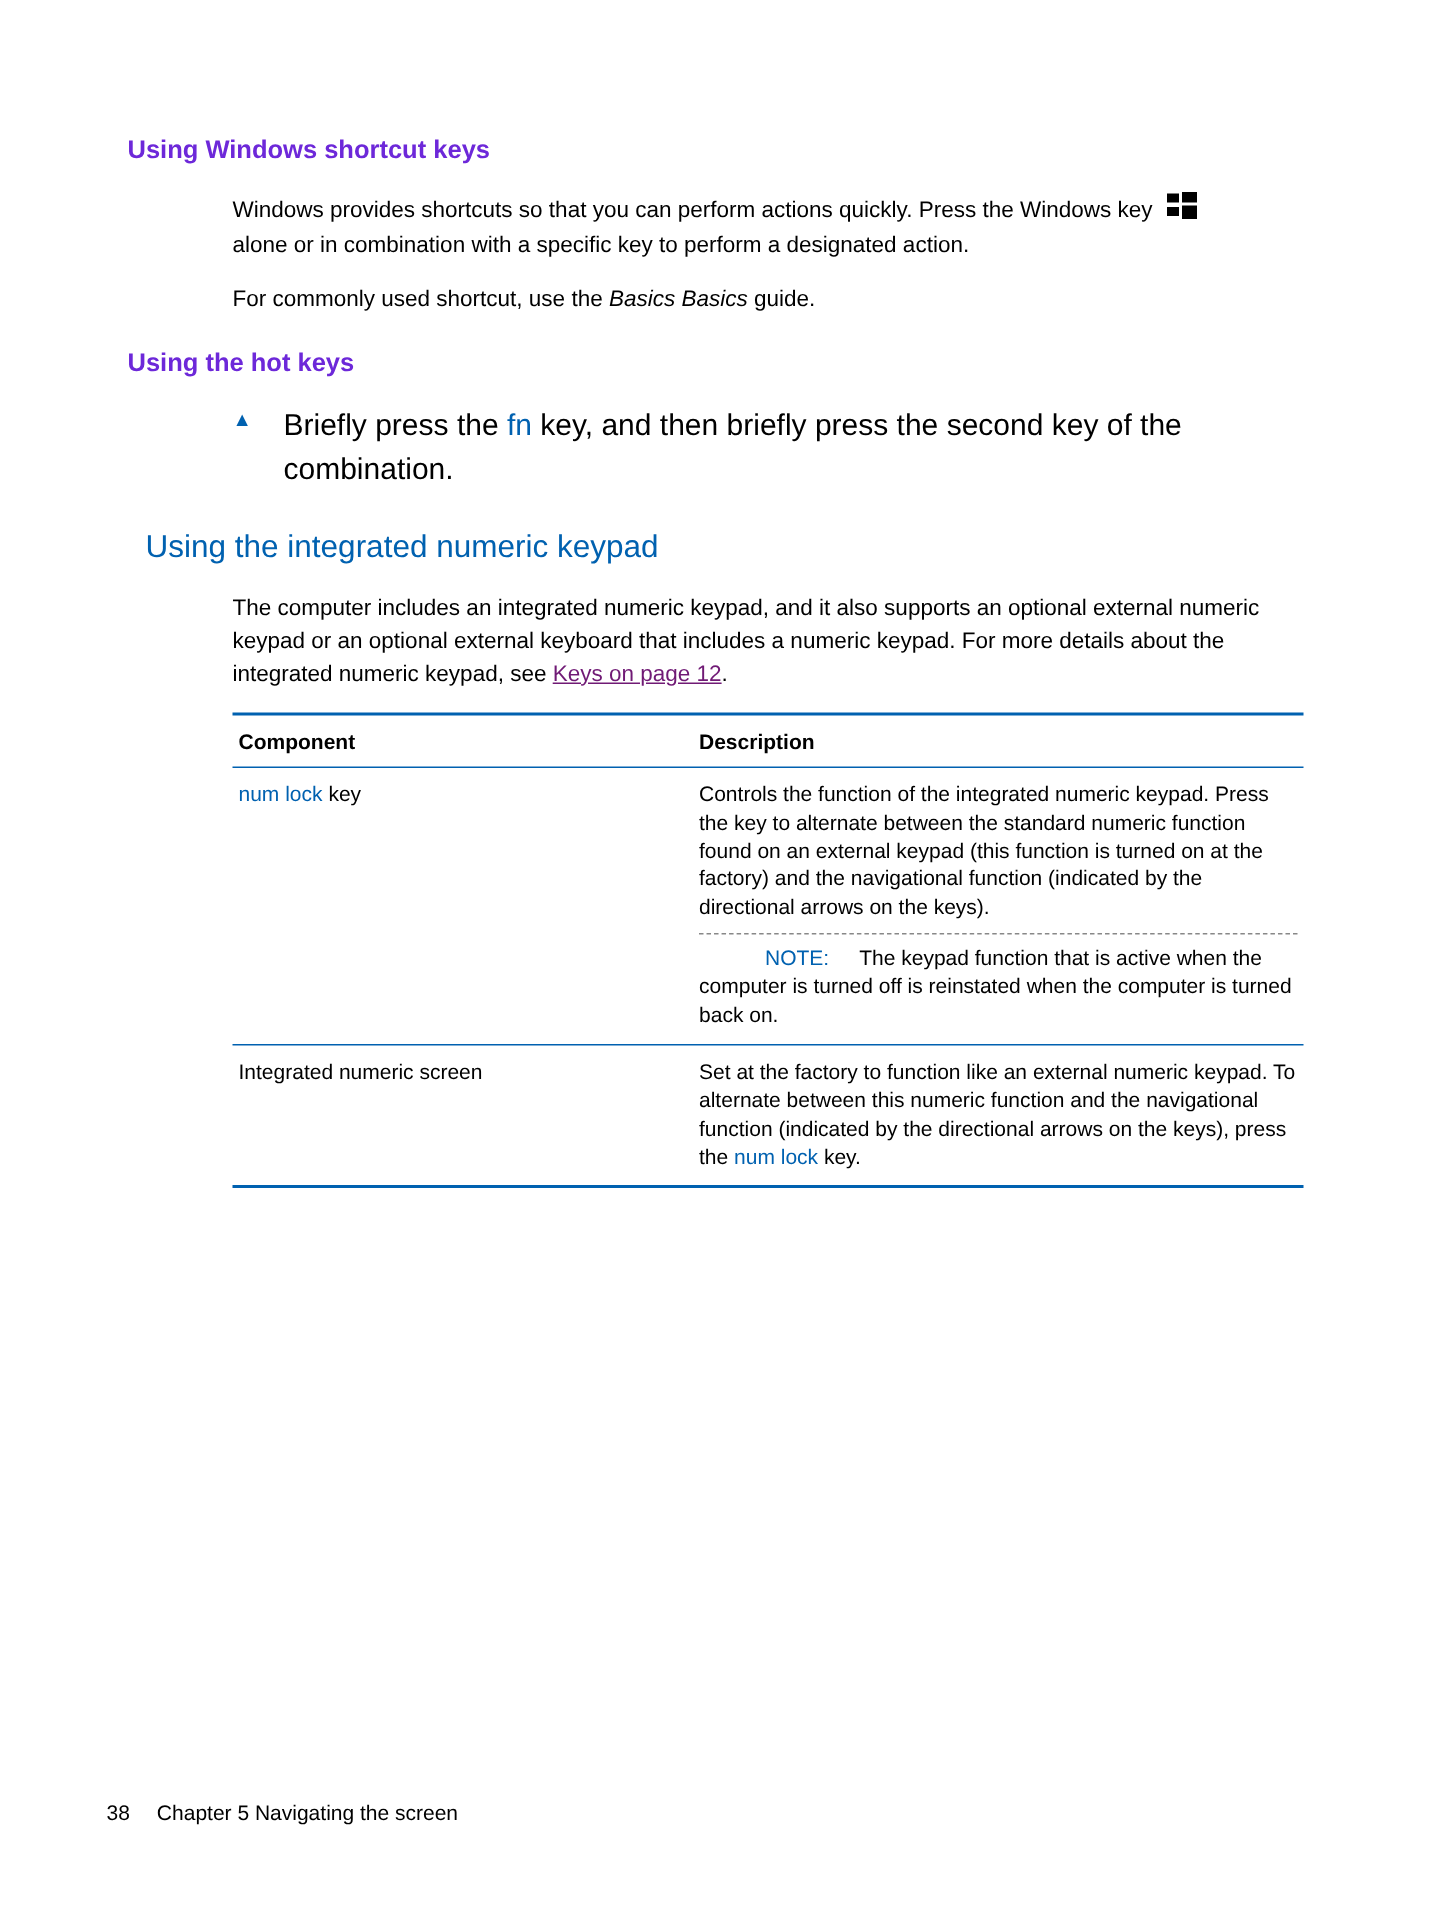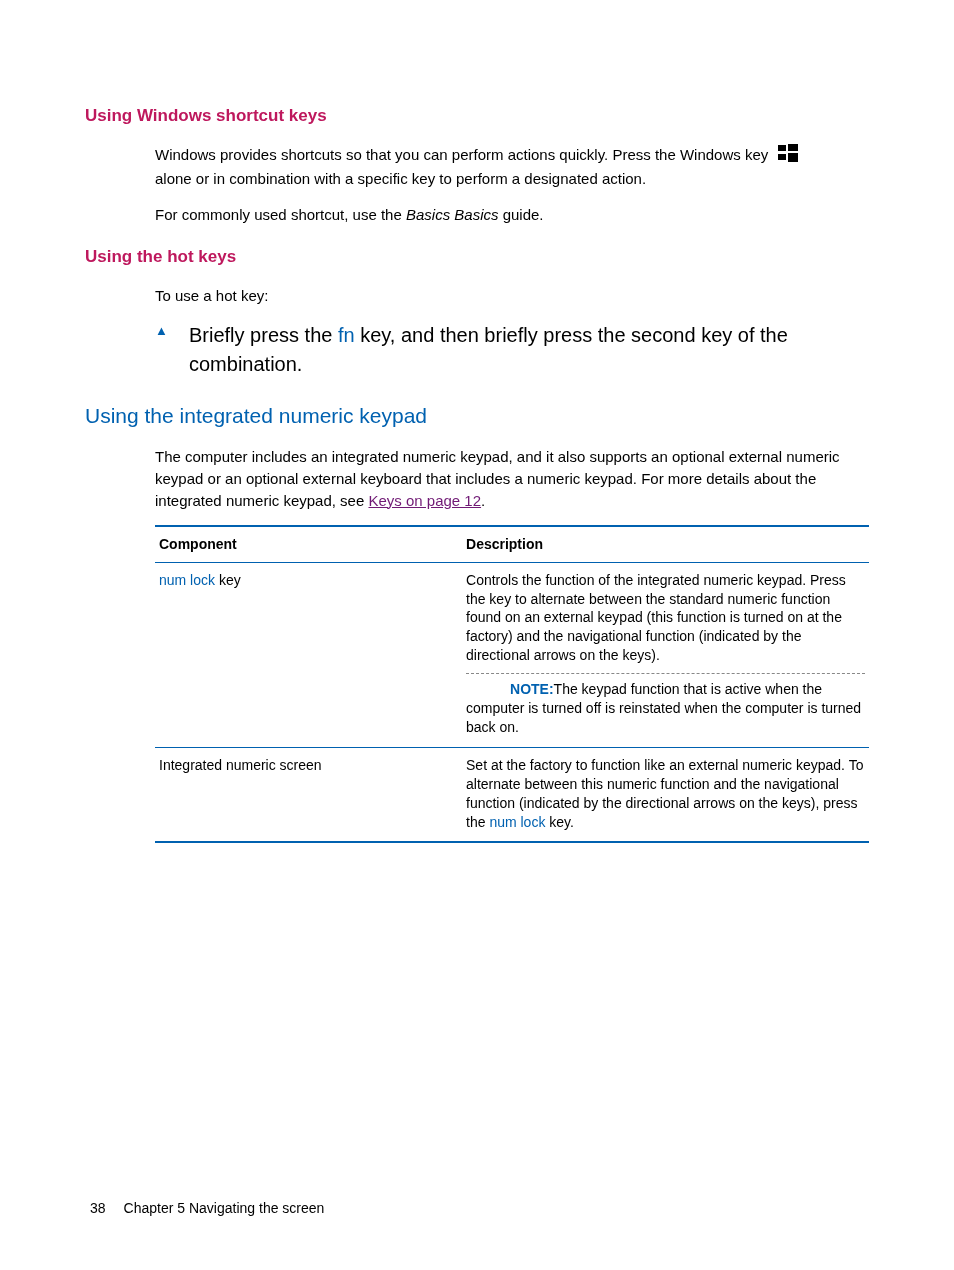--- a/index.html
+++ b/index.html
@@ -10,30 +10,30 @@
     background: #fff;
     color: #000;
     width: 954px;
     height: 1270px;
     position: relative;
   }
   .page {
     padding: 90px 85px 60px 85px;
   }
   .h3 {
-    color: #be185d;
+    color: #6d28d9;
     font-size: 17px;
     font-weight: bold;
-    margin: 16px 0 18px 0;
+    margin: 0 0 18px 0;
   }
   .h2 {
     color: #0061b0;
     font-size: 21px;
     font-weight: normal;
-    margin: 25px 0 18px 0;
+    margin: 25px 0 18px 12px;
   }
   .body-indent {
     margin-left: 70px;
     font-size: 15px;
     line-height: 1.45;
   }
   .para { margin: 0 0 14px 0; }
   .blue-key { color: #0061b0; }
   .italic { font-style: italic; }
   .link { color: #701a75; text-decoration: underline; cursor: pointer; }
@@ -69,25 +69,25 @@
   }
   table.comp th.col1 { width: 43%; }
   table.comp td {
     vertical-align: top;
     padding: 8px 4px 10px 4px;
     line-height: 1.35;
   }
   .row-sep td { border-top: 1px solid #0061b0; }
   .last-row td { border-bottom: 2px solid #0061b0; }
   .note-sep { border-top: 1px dashed #888; margin: 8px 0 6px 0; }
-  .note-label { color: #0061b0; font-weight: bold; margin-right: 0; padding-left: 44px; }
+  .note-label { color: #0061b0; font-weight: normal; margin-right: 20px; padding-left: 44px; }
   .footer {
     position: absolute;
     bottom: 54px;
-    left: 90px;
+    left: 71px;
     font-size: 14px;
   }
   .footer .page-num { margin-right: 18px; }
 </style>
 </head>
 <body>
 
 <div class="page">
 
   <div class="h3">Using Windows shortcut keys</div>
@@ -105,21 +105,20 @@
       <br>
       <span>alone or in combination with a specific key to perform a designated action.</span>
     </p>
     <p class="para">
       <span>For commonly used shortcut, use the </span><span class="italic">Basics Basics</span><span> guide.</span>
     </p>
   </div>
 
   <div class="h3" style="margin-top:22px">Using the hot keys</div>
   <div class="body-indent">
-    <p class="para">To use a hot key:</p>
     <div class="bullet-row">
       <div class="bullet-tri">▲</div>
       <div class="bullet-text">
         <span>Briefly press the </span><span class="blue-key">fn</span><span> key, and then briefly press the second key of the combination.</span>
       </div>
     </div>
   </div>
 
   <div class="h2">Using the integrated numeric keypad</div>
   <div class="body-indent">

